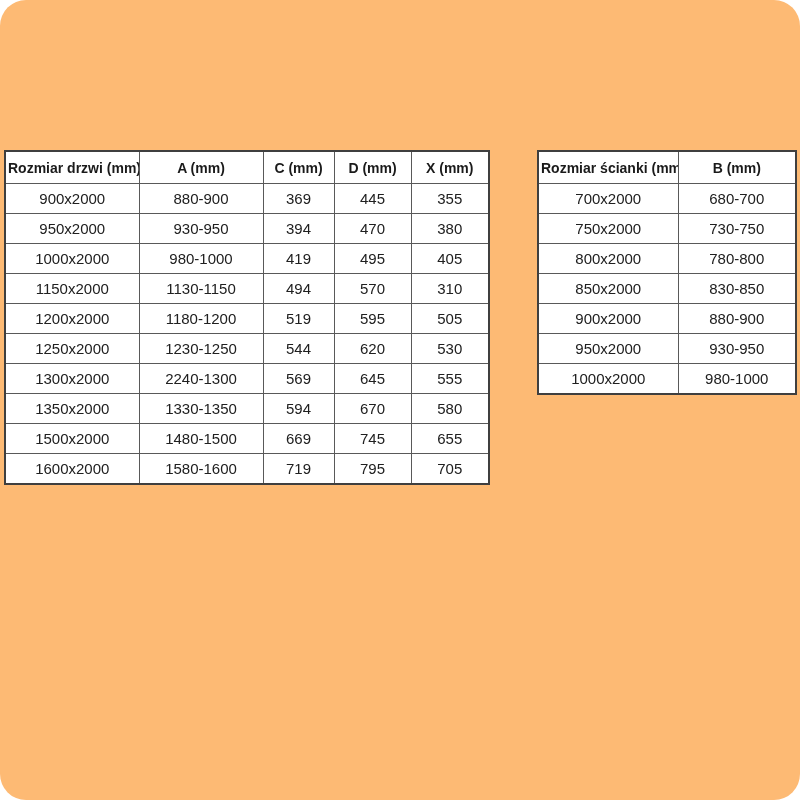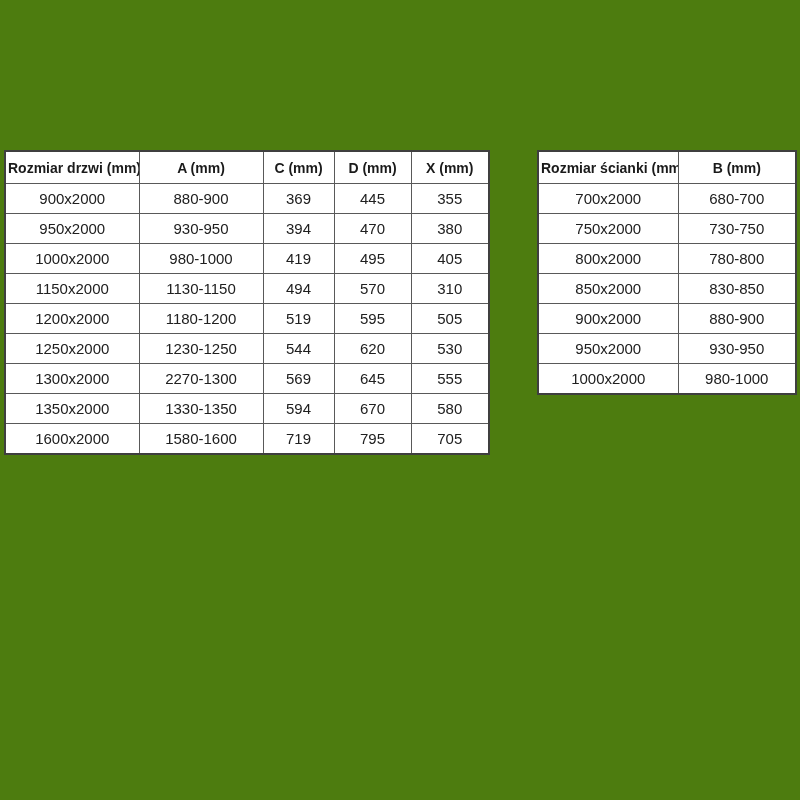--- a/index.html
+++ b/index.html
@@ -10,21 +10,22 @@
   body {
     width: 800px;
     height: 800px;
     position: relative;
     font-family: "Liberation Sans", sans-serif;
     color: #1f1f1f;
   }
   .page {
     position: absolute;
     inset: 0;
-    background: #4d7c0f;
+    background: #fdba74;
+    border-radius: 26px;
   }
   table.spec {
     position: absolute;
     border-collapse: collapse;
     table-layout: fixed;
     background: #ffffff;
     border: 2px solid #3f3f3f;
   }
   table.spec th,
   table.spec td {
@@ -117,31 +118,38 @@
         </tr>
         <tr>
           <td>1250x2000</td>
           <td>1230-1250</td>
           <td>544</td>
           <td>620</td>
           <td>530</td>
         </tr>
         <tr>
           <td>1300x2000</td>
-          <td>2270-1300</td>
+          <td>2240-1300</td>
           <td>569</td>
           <td>645</td>
           <td>555</td>
         </tr>
         <tr>
           <td>1350x2000</td>
           <td>1330-1350</td>
           <td>594</td>
           <td>670</td>
           <td>580</td>
+        </tr>
+        <tr>
+          <td>1500x2000</td>
+          <td>1480-1500</td>
+          <td>669</td>
+          <td>745</td>
+          <td>655</td>
         </tr>
         <tr>
           <td>1600x2000</td>
           <td>1580-1600</td>
           <td>719</td>
           <td>795</td>
           <td>705</td>
         </tr>
       </tbody>
   </table>

